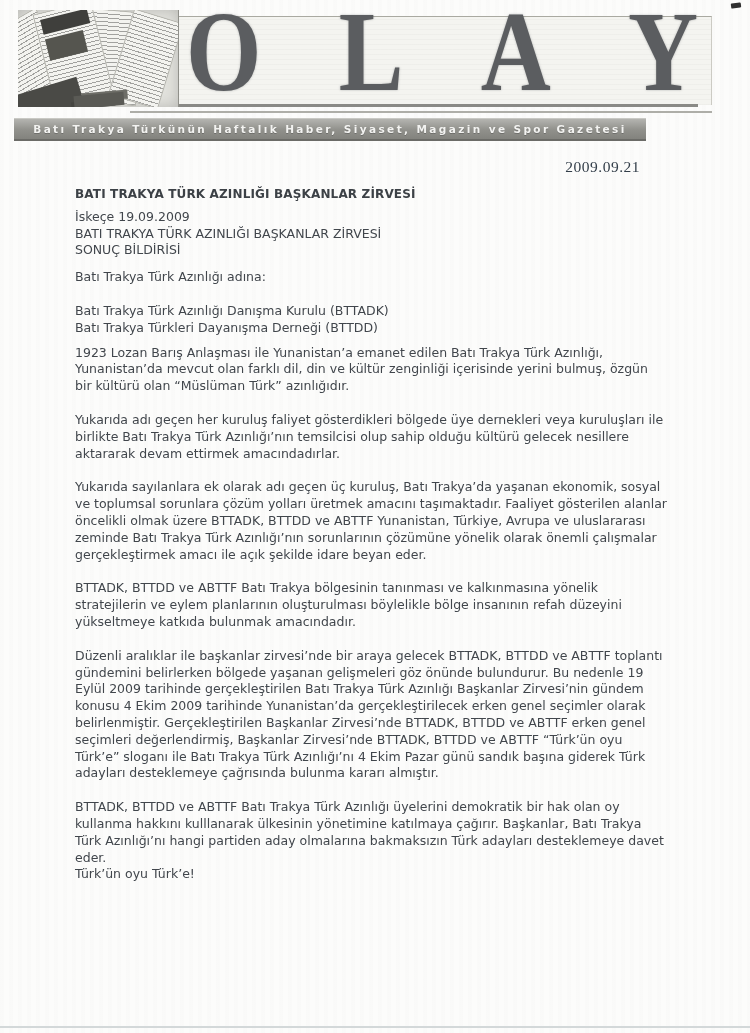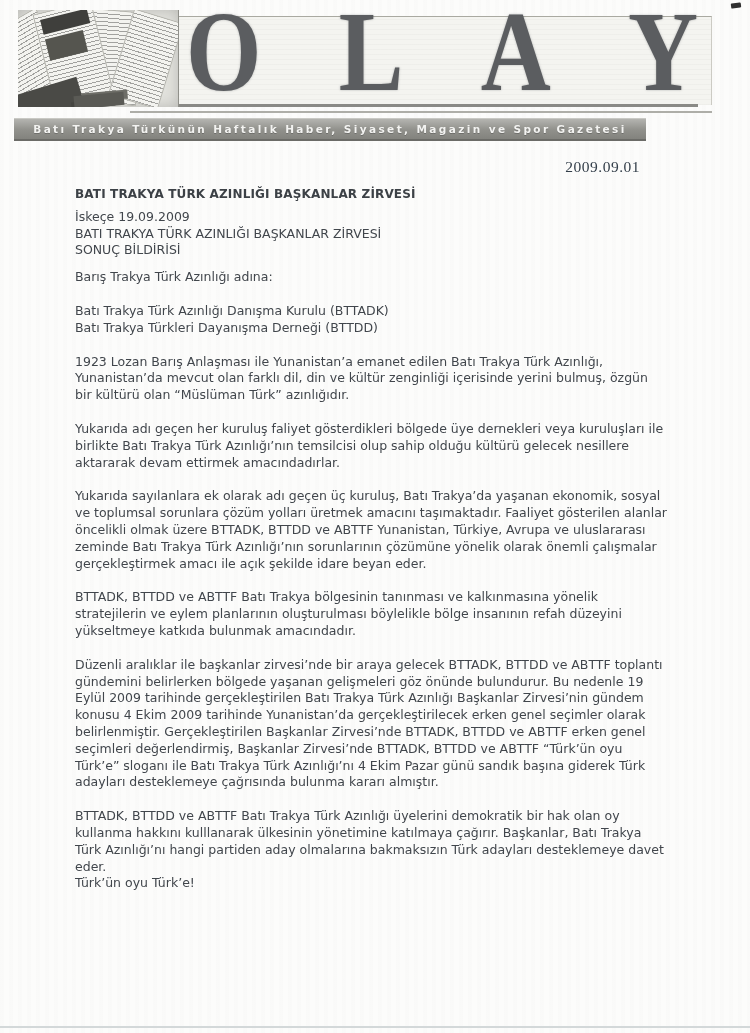--- a/index.html
+++ b/index.html
@@ -78,21 +78,21 @@
     font-family:"Liberation Serif","DejaVu Serif",serif;
     font-size:15.5px; color:#333e49; letter-spacing:0.5px;
   }
   .body-col {
     position:absolute; left:75px; top:186px; width:592px;
     font-size:12.5px; line-height:16.8px; color:#41464c;
   }
   .headline { font-weight:bold; font-size:12px; letter-spacing:0.15px; margin-bottom:6px; color:#3c4146; }
   .subhead { margin-bottom:10px; }
   .salutation { margin-bottom:17px; }
-  .orgs { margin-bottom:17px; }
+  .orgs { margin-bottom:8px; }
   .paras > div { margin-bottom:17px; }
   .paras > div:last-child { margin-bottom:0; }
 
   
   .speck-tr { position:absolute; left:731px; top:3px; width:10px; height:5px;
     background:#2f2f2f; transform:rotate(-8deg); border-radius:1px; }
   .bottom-scan-line { position:absolute; left:0; bottom:5px; width:750px; height:2px; background:#d3d8d9; }
 </style>
 </head>
 <body>
@@ -118,30 +118,30 @@
     <div class="photo-stack"></div>
   </div>
 
   <div class="mast-rule1"></div>
   <div class="mast-rule2"></div>
 
   <div class="tagline-bar">
     <span class="tagline-text">Batı Trakya Türkünün Haftalık Haber, Siyaset, Magazin ve Spor Gazetesi</span>
   </div>
 
-  <div class="doc-date">2009.09.01</div>
+  <div class="doc-date">2009.09.21</div>
 
   <div class="body-col">
     <div class="headline">BATI TRAKYA TÜRK AZINLIĞI BAŞKANLAR ZİRVESİ</div>
     <div class="subhead">
       <div>İskeçe 19.09.2009</div>
       <div>BATI TRAKYA TÜRK AZINLIĞI BAŞKANLAR ZİRVESİ</div>
       <div>SONUÇ BİLDİRİSİ</div>
     </div>
-    <div class="salutation">Barış Trakya Türk Azınlığı adına:</div>
+    <div class="salutation">Batı Trakya Türk Azınlığı adına:</div>
     <div class="orgs">
         <div>Batı Trakya Türk Azınlığı Danışma Kurulu (BTTADK)</div>
         <div>Batı Trakya Türkleri Dayanışma Derneği (BTTDD)</div>
       </div>
     <div class="paras">
         <div>1923 Lozan Barış Anlaşması ile Yunanistan’a emanet edilen Batı Trakya Türk Azınlığı, Yunanistan’da mevcut olan farklı dil, din ve kültür zenginliği içerisinde yerini bulmuş, özgün bir kültürü olan “Müslüman Türk” azınlığıdır.</div>
         <div>Yukarıda adı geçen her kuruluş faliyet gösterdikleri bölgede üye dernekleri veya kuruluşları ile birlikte Batı Trakya Türk Azınlığı’nın temsilcisi olup sahip olduğu kültürü gelecek nesillere aktararak devam ettirmek amacındadırlar.</div>
         <div>Yukarıda sayılanlara ek olarak adı geçen üç kuruluş, Batı Trakya’da yaşanan ekonomik, sosyal ve toplumsal sorunlara çözüm yolları üretmek amacını taşımaktadır. Faaliyet gösterilen alanlar öncelikli olmak üzere BTTADK, BTTDD ve ABTTF Yunanistan, Türkiye, Avrupa ve uluslararası zeminde Batı Trakya Türk Azınlığı’nın sorunlarının çözümüne yönelik olarak önemli çalışmalar gerçekleştirmek amacı ile açık şekilde idare beyan eder.</div>
         <div>BTTADK, BTTDD ve ABTTF Batı Trakya bölgesinin tanınması ve kalkınmasına yönelik stratejilerin ve eylem planlarının oluşturulması böylelikle bölge insanının refah düzeyini yükseltmeye katkıda bulunmak amacındadır.</div>
         <div>Düzenli aralıklar ile başkanlar zirvesi’nde bir araya gelecek BTTADK, BTTDD ve ABTTF toplantı gündemini belirlerken bölgede yaşanan gelişmeleri göz önünde bulundurur. Bu nedenle 19 Eylül 2009 tarihinde gerçekleştirilen Batı Trakya Türk Azınlığı Başkanlar Zirvesi’nin gündem konusu 4 Ekim 2009 tarihinde Yunanistan’da gerçekleştirilecek erken genel seçimler olarak belirlenmiştir. Gerçekleştirilen Başkanlar Zirvesi’nde BTTADK, BTTDD ve ABTTF erken genel seçimleri değerlendirmiş, Başkanlar Zirvesi’nde BTTADK, BTTDD ve ABTTF “Türk’ün oyu Türk’e” sloganı ile Batı Trakya Türk Azınlığı’nı 4 Ekim Pazar günü sandık başına giderek Türk adayları desteklemeye çağrısında bulunma kararı almıştır.</div>

